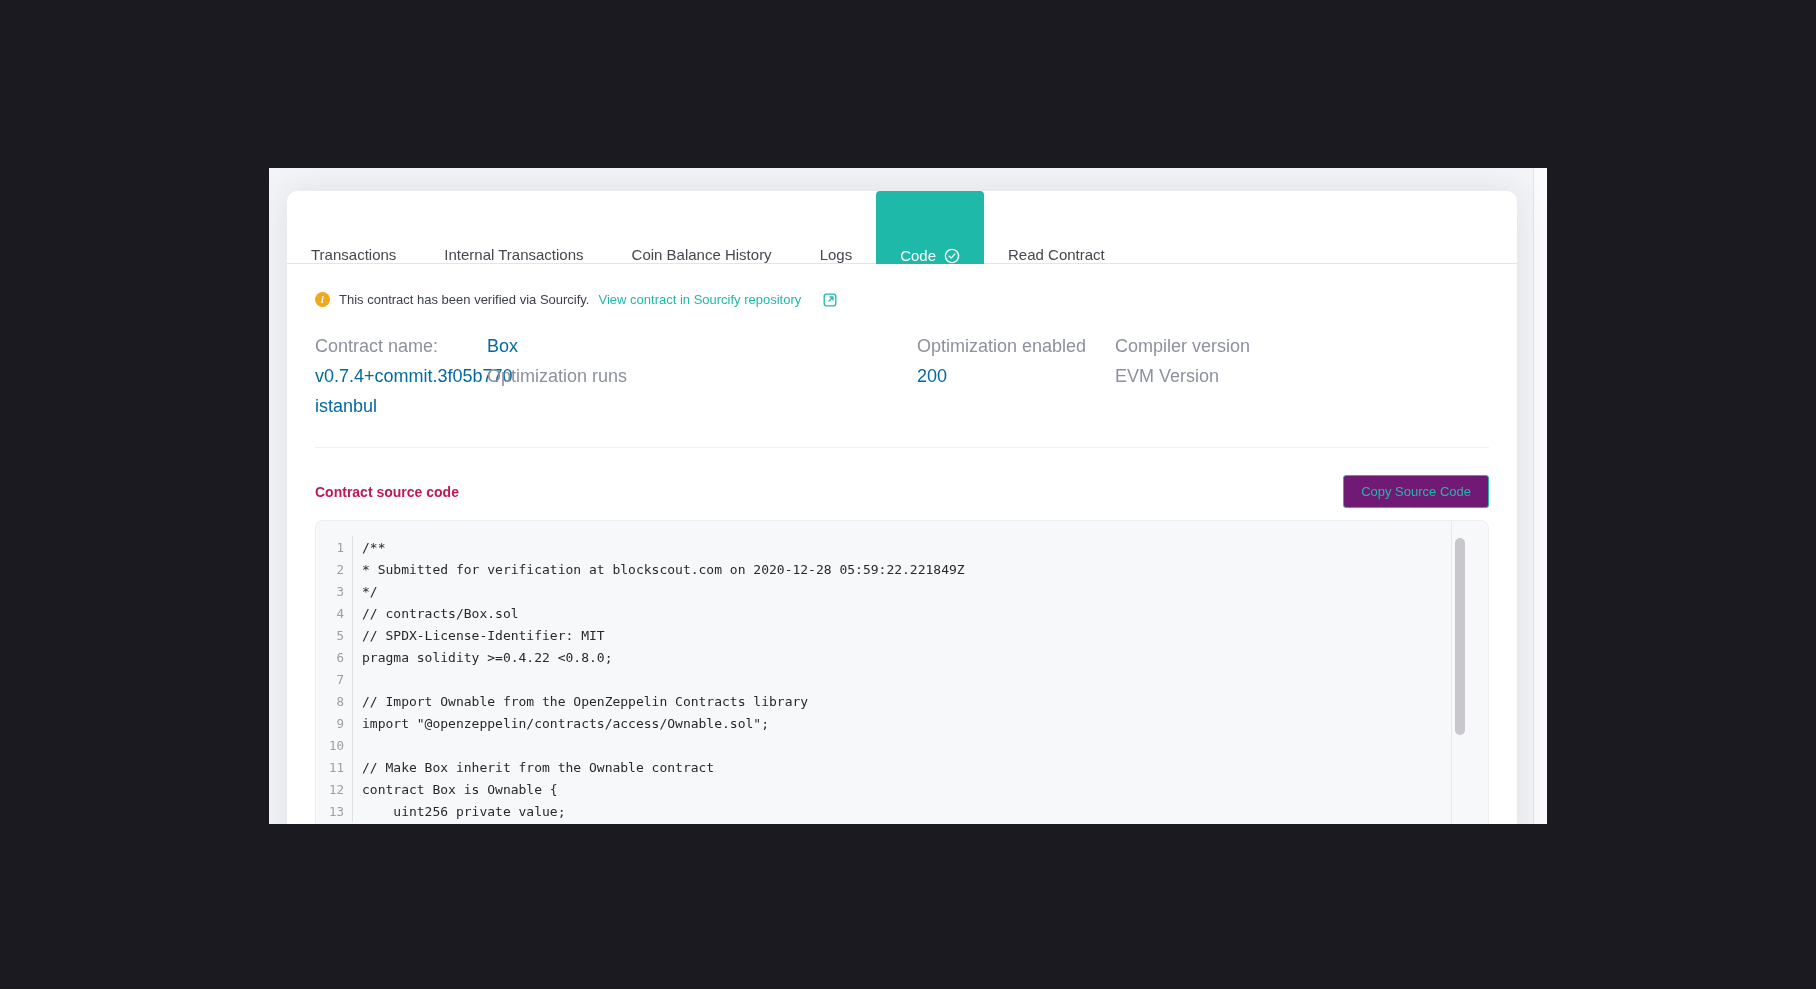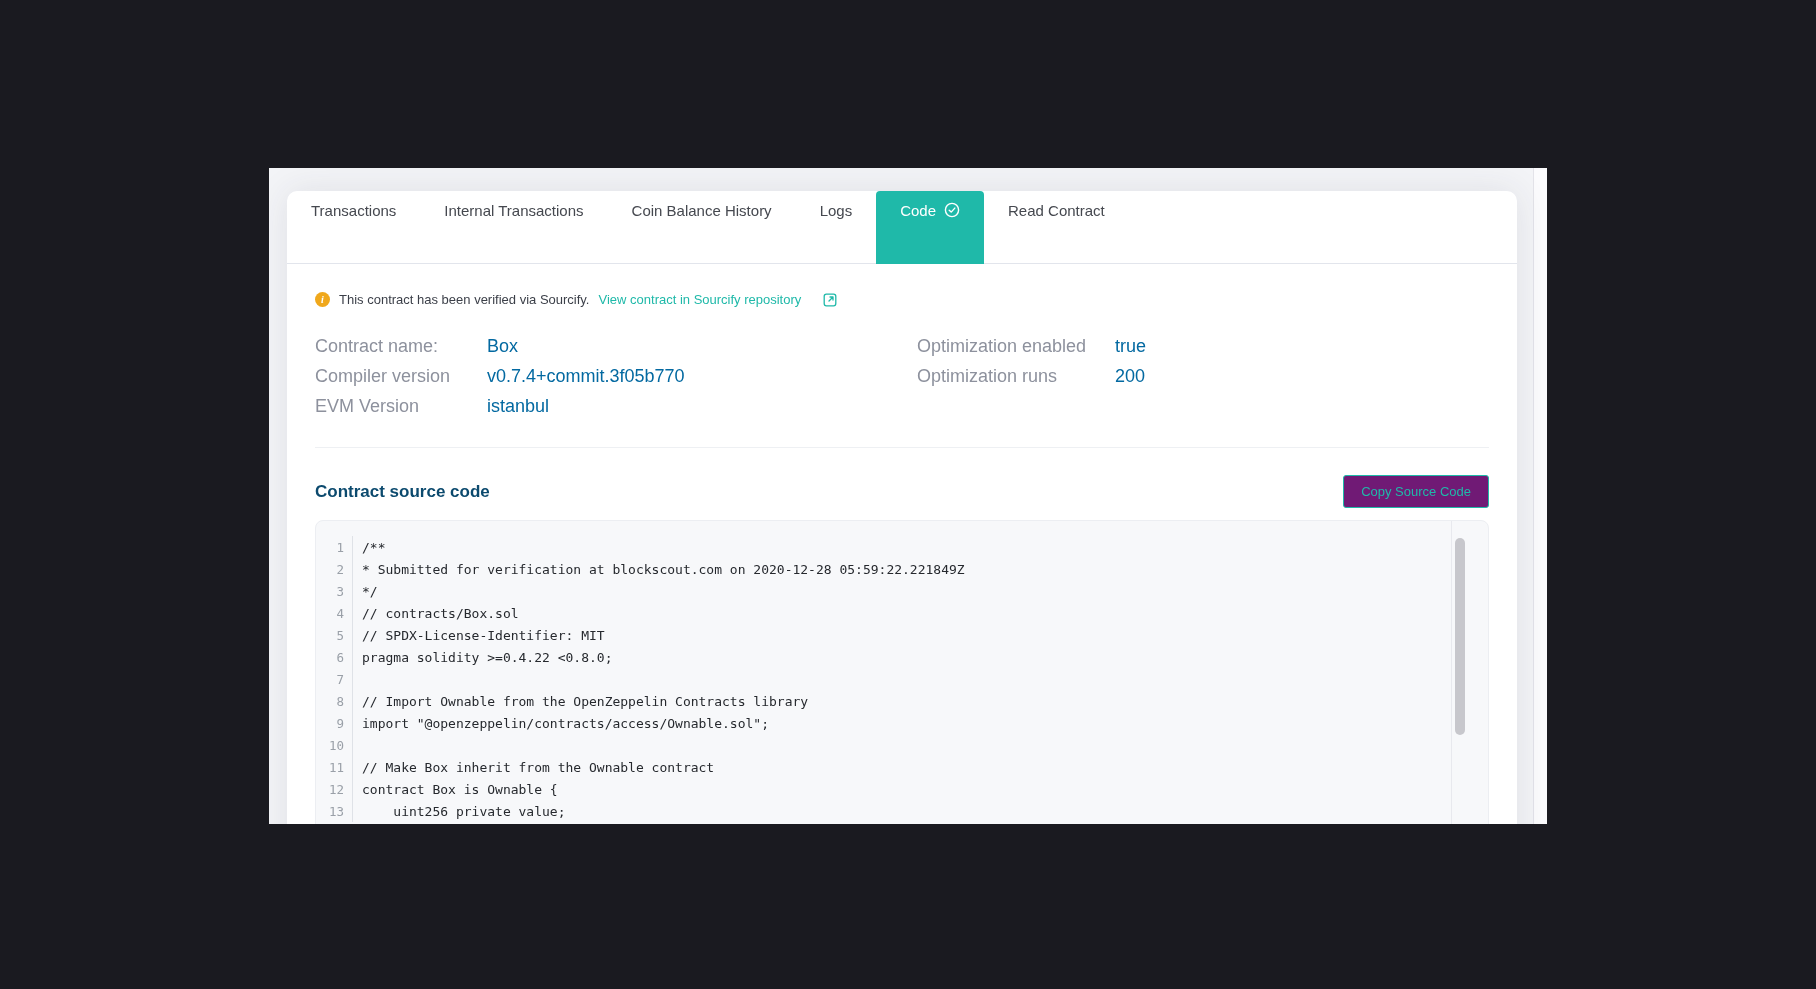--- a/index.html
+++ b/index.html
@@ -20,22 +20,22 @@
     position:absolute;left:18px;top:23px;width:1230px;height:700px;
     background:#ffffff;border-radius:10px;
     box-shadow:0 0 35px rgba(48,48,72,0.10);
   }
   
   .tabbar{
     display:flex;align-items:stretch;height:72px;
     border-bottom:1px solid #e2e5ec;
   }
   .tab{
-    display:flex;align-items:flex-start;gap:8px;
-    padding:11px 24px;font-size:15px;color:#45484f;cursor:pointer;
+    display:flex;align-items:flex-end;gap:8px;
+    padding:0 24px;font-size:15px;color:#45484f;cursor:pointer;
     white-space:nowrap;
   }
   .tab.active{
     background:#1fb9a9;color:#ffffff;border-radius:4px 4px 0 0;
     margin-bottom:-1px;
   }
   .tab .check-icon{display:flex;align-items:center;}
   
   .card-content{padding:0 28px;}
   .verify-row{
@@ -57,21 +57,21 @@
     font-size:18px;line-height:30px;
   }
   .info-label{color:#8d919d;}
   .info-value{color:#0369a1;}
   .divider{
     border:none;border-top:1px solid #eef0f3;margin:26px 0 0 0;
   }
   .source-header{
     margin-top:27px;display:flex;align-items:center;justify-content:space-between;
   }
-  .source-title{font-size:17px;font-weight:bold;color:#0c4a6e;}
+  .source-title{font-size:14px;font-weight:bold;color:#be185d;}
   .copy-btn{
     background:#701a75;border:1px solid #1fb9a9;border-radius:3px;
     color:#1fb9a9;font-size:13px;padding:0 17px;height:33px;
     font-family:"Liberation Sans","DejaVu Sans",sans-serif;cursor:pointer;
   }
   
   .code-block{
     margin-top:12px;position:relative;height:560px;
     background:#f7f8fa;border:1px solid #eceef2;border-radius:8px;
     box-sizing:border-box;padding-top:15px;overflow:hidden;
@@ -146,21 +146,20 @@
               <path d="M6 8 L10 4 M7 4 H10 V7" stroke="#1fb9a9" stroke-width="1.3" stroke-linecap="round" stroke-linejoin="round"></path>
             </svg>
           </span>
         </a>
       </div>
 
       <div class="info-grid">
         <span class="info-label">Contract name:</span>
         <span class="info-value">Box</span>
         <span class="info-label">Optimization enabled</span>
-        <span class="info-value">true</span>
 
         <span class="info-label">Compiler version</span>
         <span class="info-value">v0.7.4+commit.3f05b770</span>
         <span class="info-label">Optimization runs</span>
         <span class="info-value">200</span>
 
         <span class="info-label">EVM Version</span>
         <span class="info-value">istanbul</span>
         <span class="info-label"></span>
         <span class="info-value"></span>

